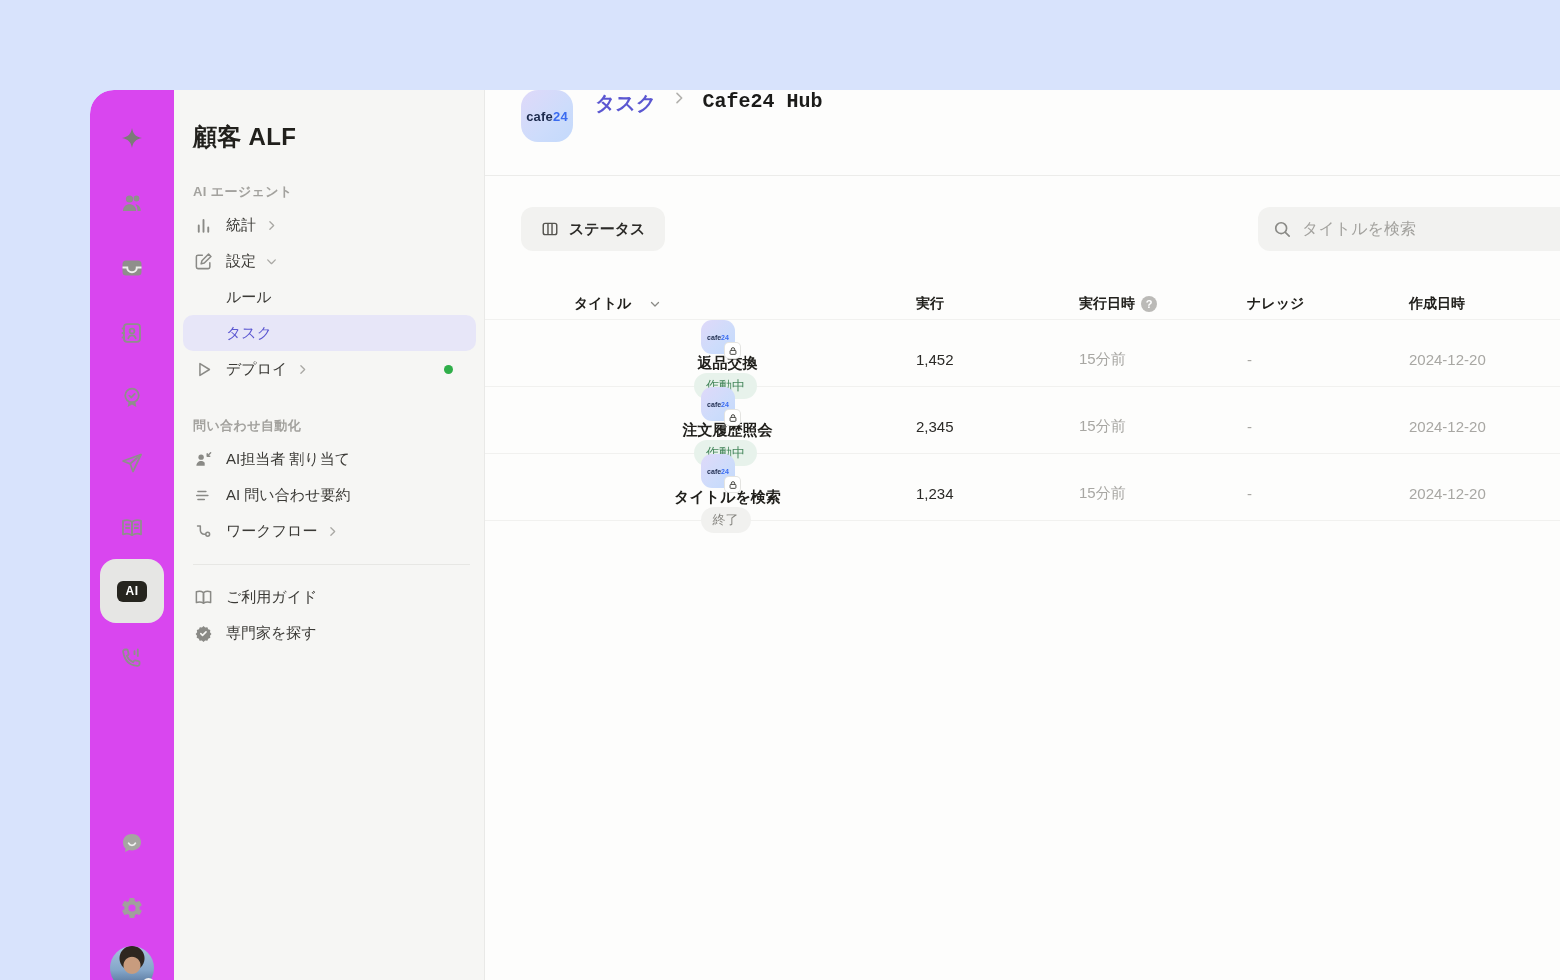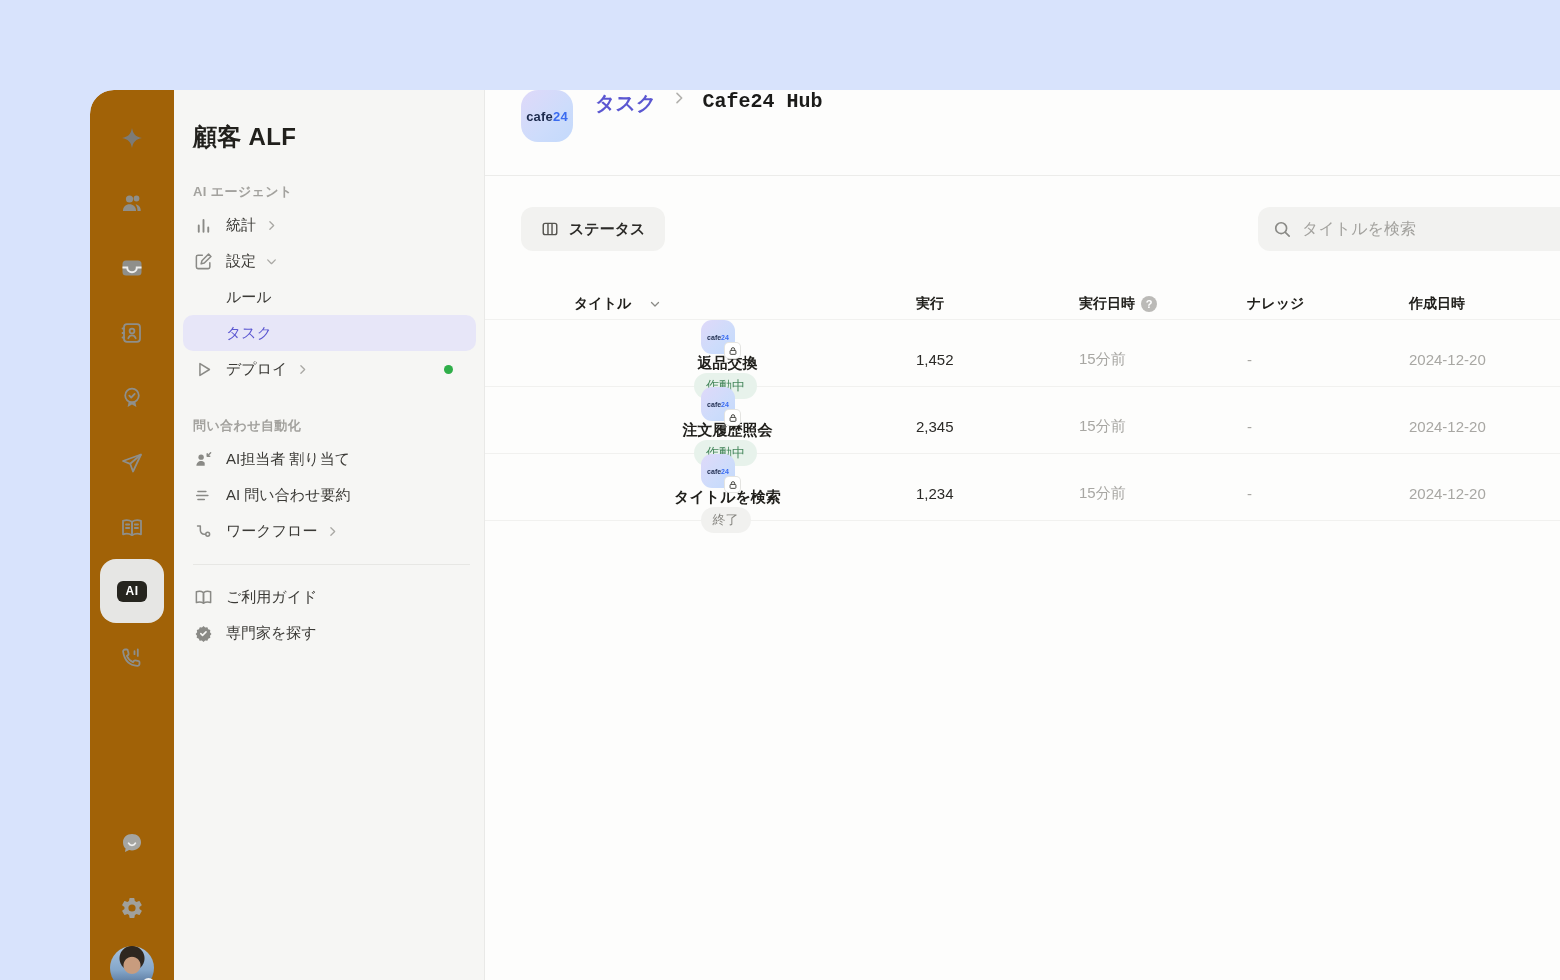--- a/index.html
+++ b/index.html
@@ -4,21 +4,21 @@
 <style>
   * { margin:0; padding:0; box-sizing:border-box; }
   html,body { width:1560px; height:980px; overflow:hidden; }
   body { font-family:"Liberation Sans","DejaVu Sans",sans-serif; background:#d8e3fc; position:relative; }
 
   
   .window { position:absolute; left:90px; top:90px; width:1470px; height:890px;
             display:flex; border-top-left-radius:24px; overflow:hidden; }
 
   
-  .rail { width:84px; flex:0 0 84px; background:#a16207; position:relative; border-top-left-radius:24px; }
+  .rail { width:84px; flex:0 0 84px; background:#d946ef; position:relative; border-top-left-radius:24px; }
   .rail-item { position:absolute; left:50%; transform:translateX(-50%); width:28px; height:28px;
                display:flex; align-items:center; justify-content:center; color:#8f8f8b; cursor:pointer; }
   .rail-item svg { width:24px; height:24px; }
   .ai-box { position:absolute; left:50%; transform:translateX(-50%); top:469px; width:64px; height:64px;
             background:#e6e6e4; border-radius:16px; display:flex; align-items:center; justify-content:center; cursor:pointer; }
   .ai-chip { background:#26251f; color:#fff; font-weight:bold; font-size:12px; letter-spacing:.5px;
              width:30px; height:21px; border-radius:6px; display:flex; align-items:center; justify-content:center; }
   .avatar { position:absolute; left:50%; transform:translateX(-50%); top:856px; width:44px; height:44px;
             border-radius:50%; overflow:visible; cursor:pointer;
             background:

